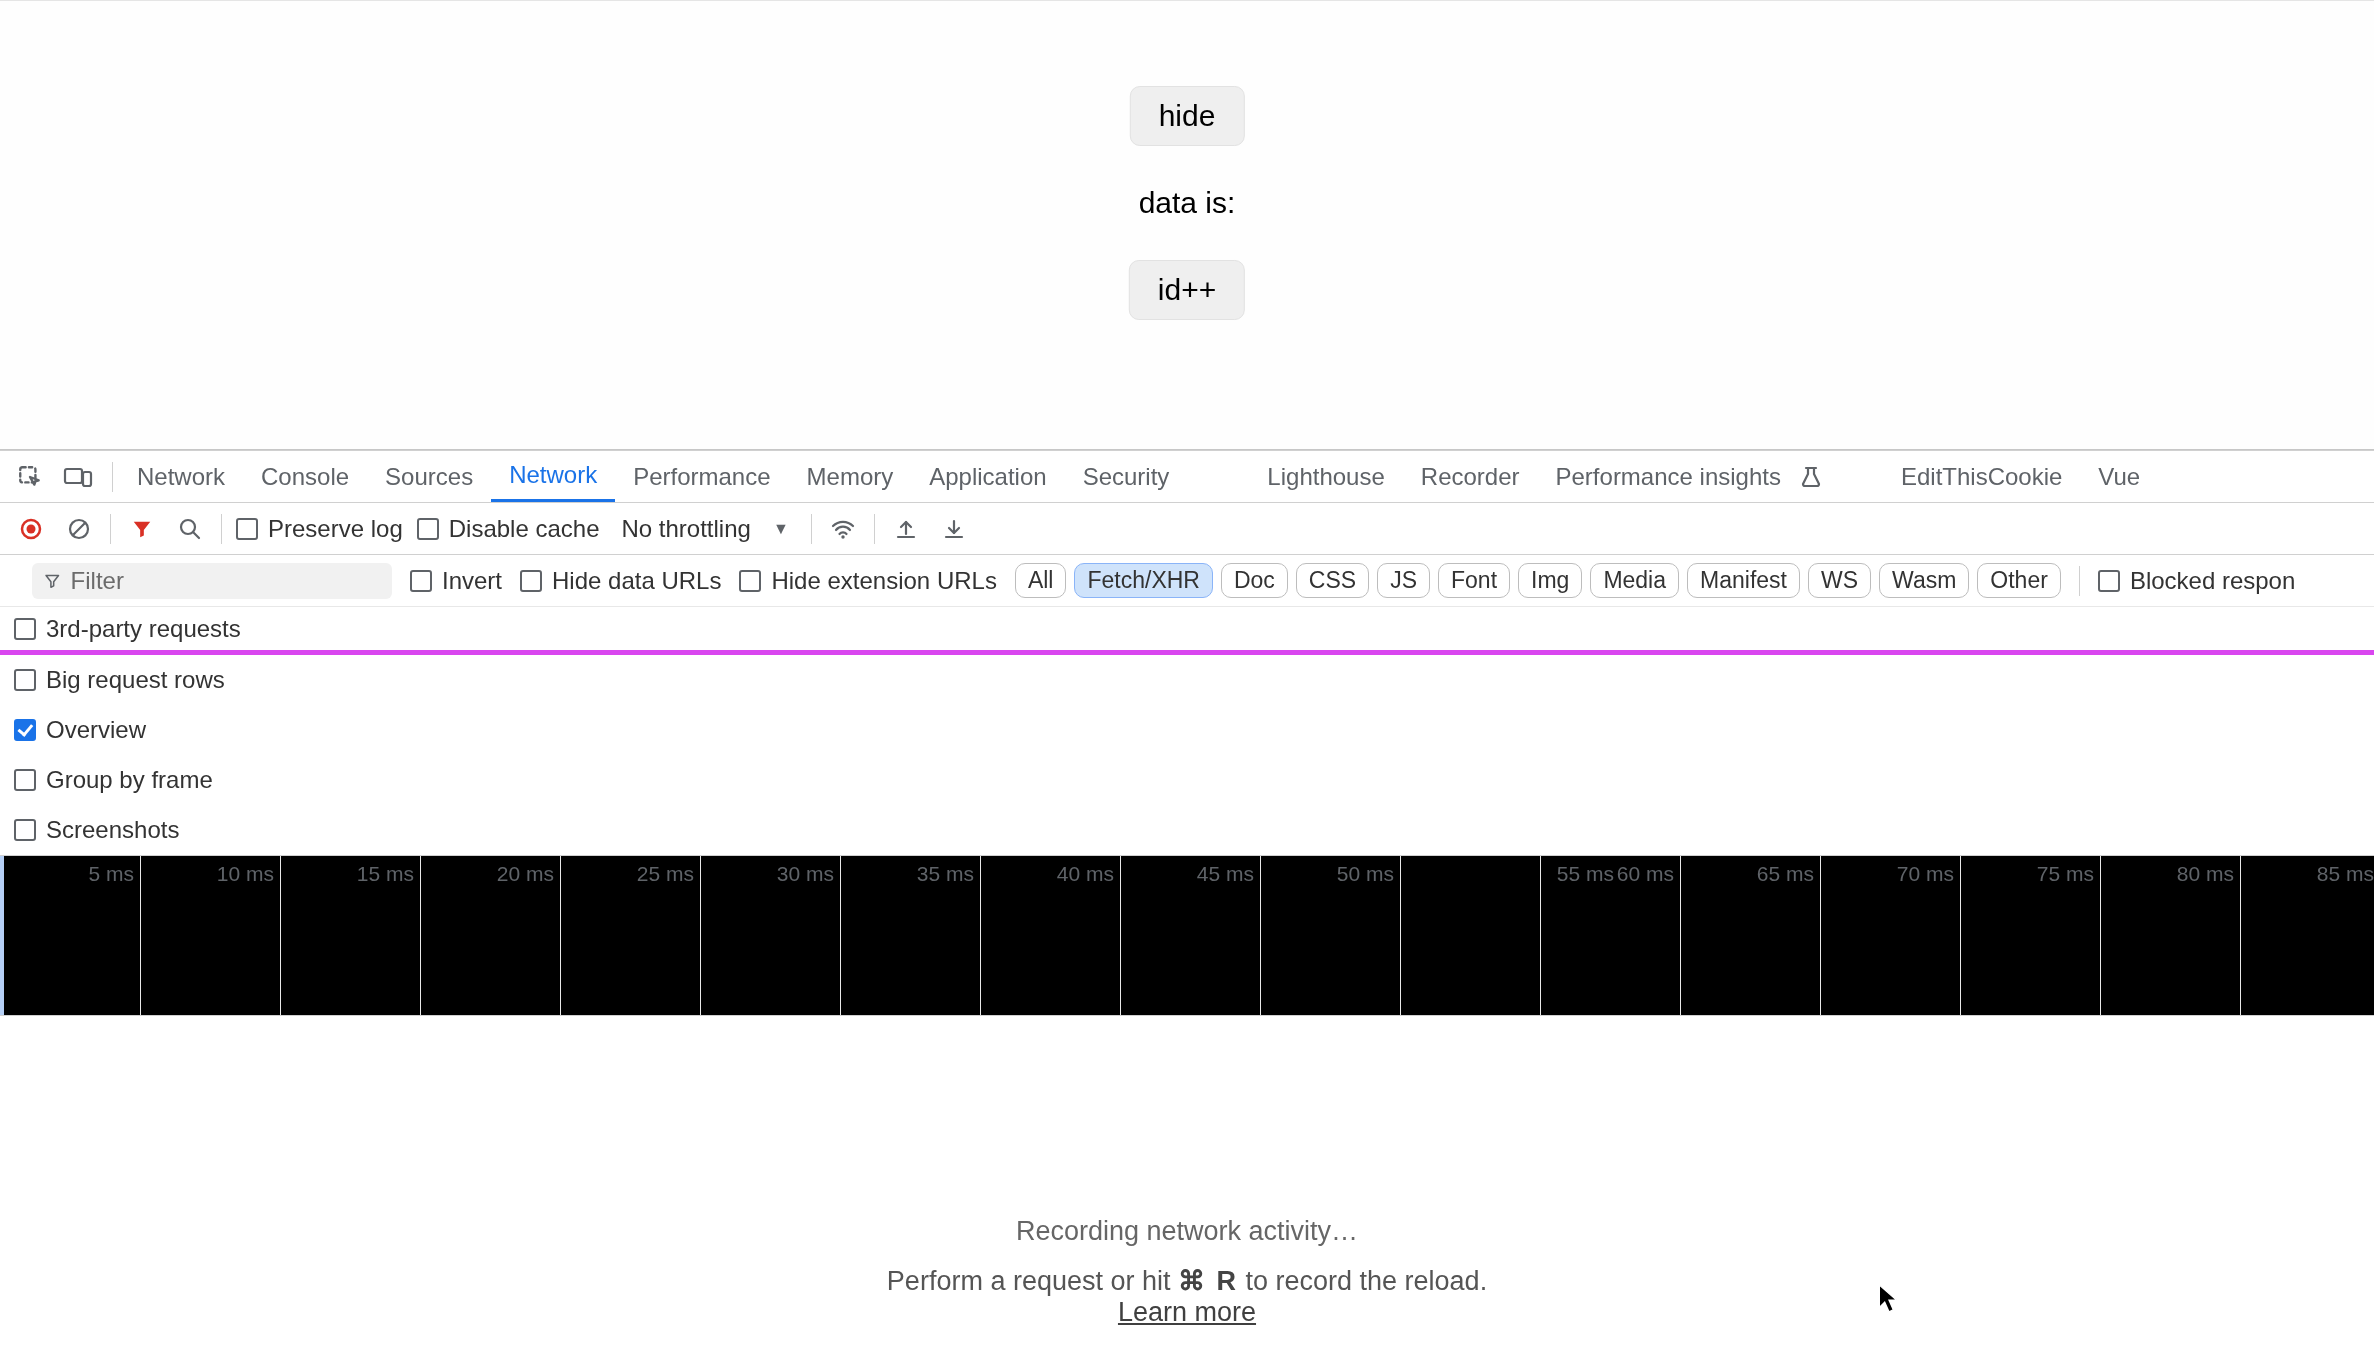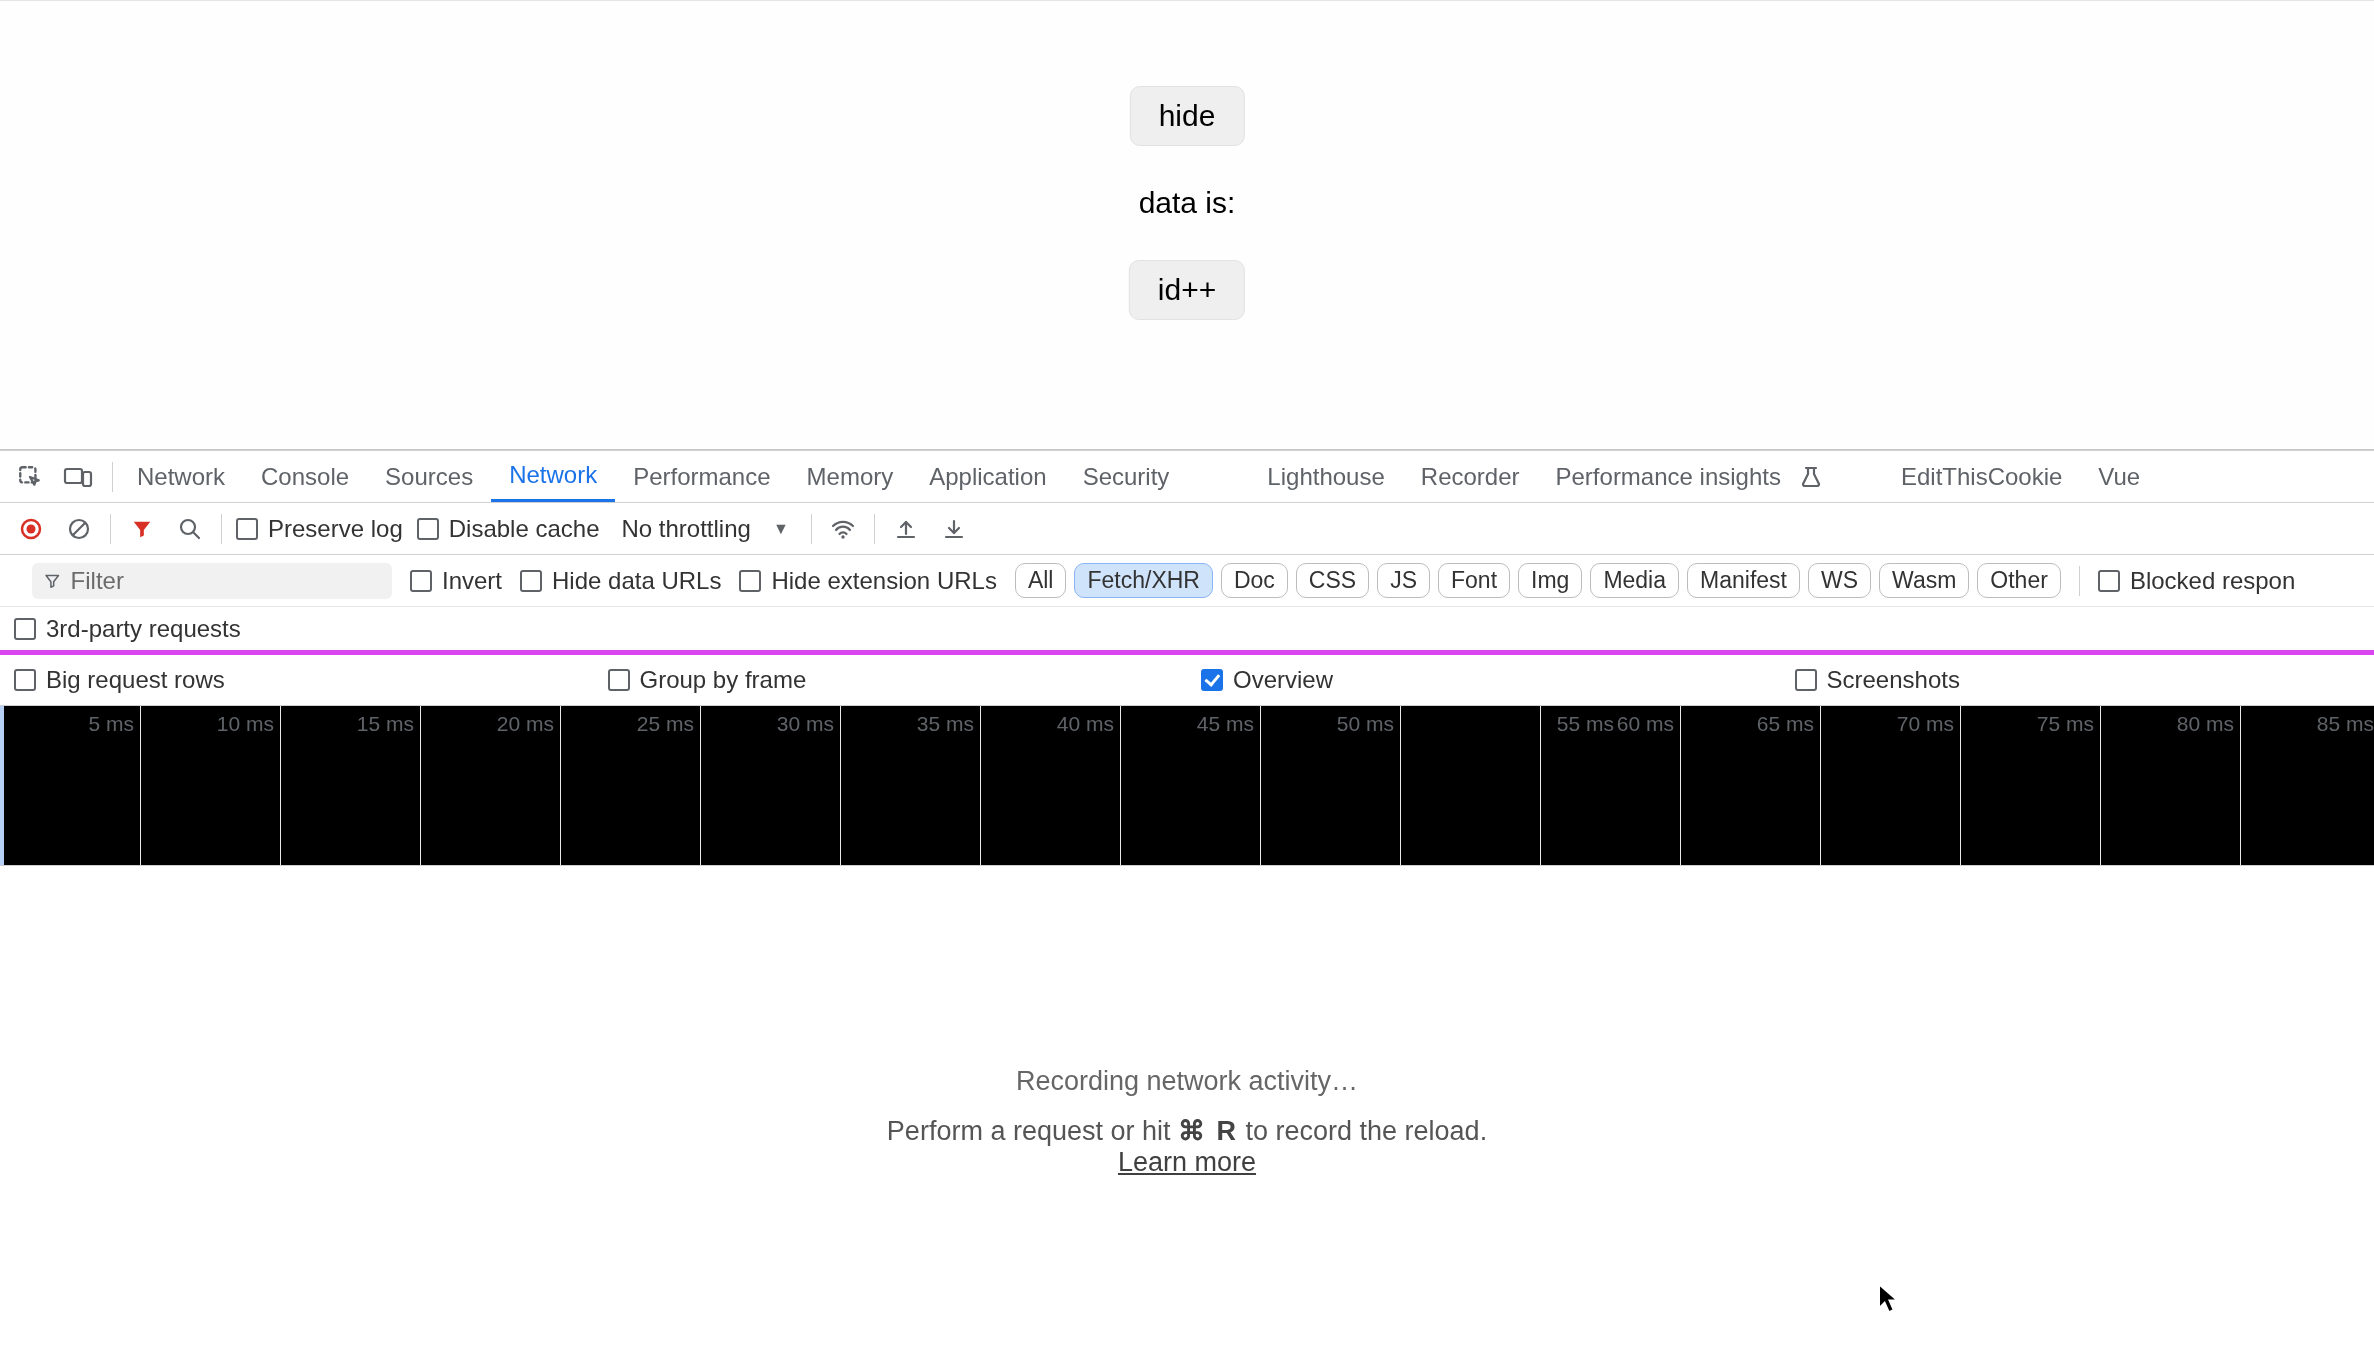--- a/index.html
+++ b/index.html
@@ -156,21 +156,21 @@
 .thirdparty-row {
   display: flex; align-items: center;
   height: 48px;
   border-bottom: 5px solid #d946ef;
   padding: 0 14px;
 }
 
 
 .viewopts {
   display: grid;
-  grid-template-columns: 1fr 1fr 1fr 1fr;
+  grid-template-columns: 1fr;
   border-bottom: 1px solid #d0d0d0;
 }
 .viewopts .cell {
   display: flex; align-items: center;
   height: 50px;
   padding: 0 14px;
 }
 .viewopts .cell + .cell { }
 .viewopts .left { padding-left: 14px; }
 .viewopts .right { padding-left: 14px; }
@@ -402,30 +402,30 @@
     </label>
   </div>
 
   <div class="viewopts">
     <div class="cell left">
       <label class="chk-wrap">
         <span class="chk"></span>
         <span>Big request rows</span>
       </label>
     </div>
+    <div class="cell left">
+      <label class="chk-wrap">
+        <span class="chk checked"></span>
+        <span>Overview</span>
+      </label>
+    </div>
     <div class="cell right">
       <label class="chk-wrap">
         <span class="chk"></span>
         <span>Group by frame</span>
-      </label>
-    </div>
-    <div class="cell left">
-      <label class="chk-wrap">
-        <span class="chk checked"></span>
-        <span>Overview</span>
       </label>
     </div>
     <div class="cell right">
       <label class="chk-wrap">
         <span class="chk"></span>
         <span>Screenshots</span>
       </label>
     </div>
   </div>
 

